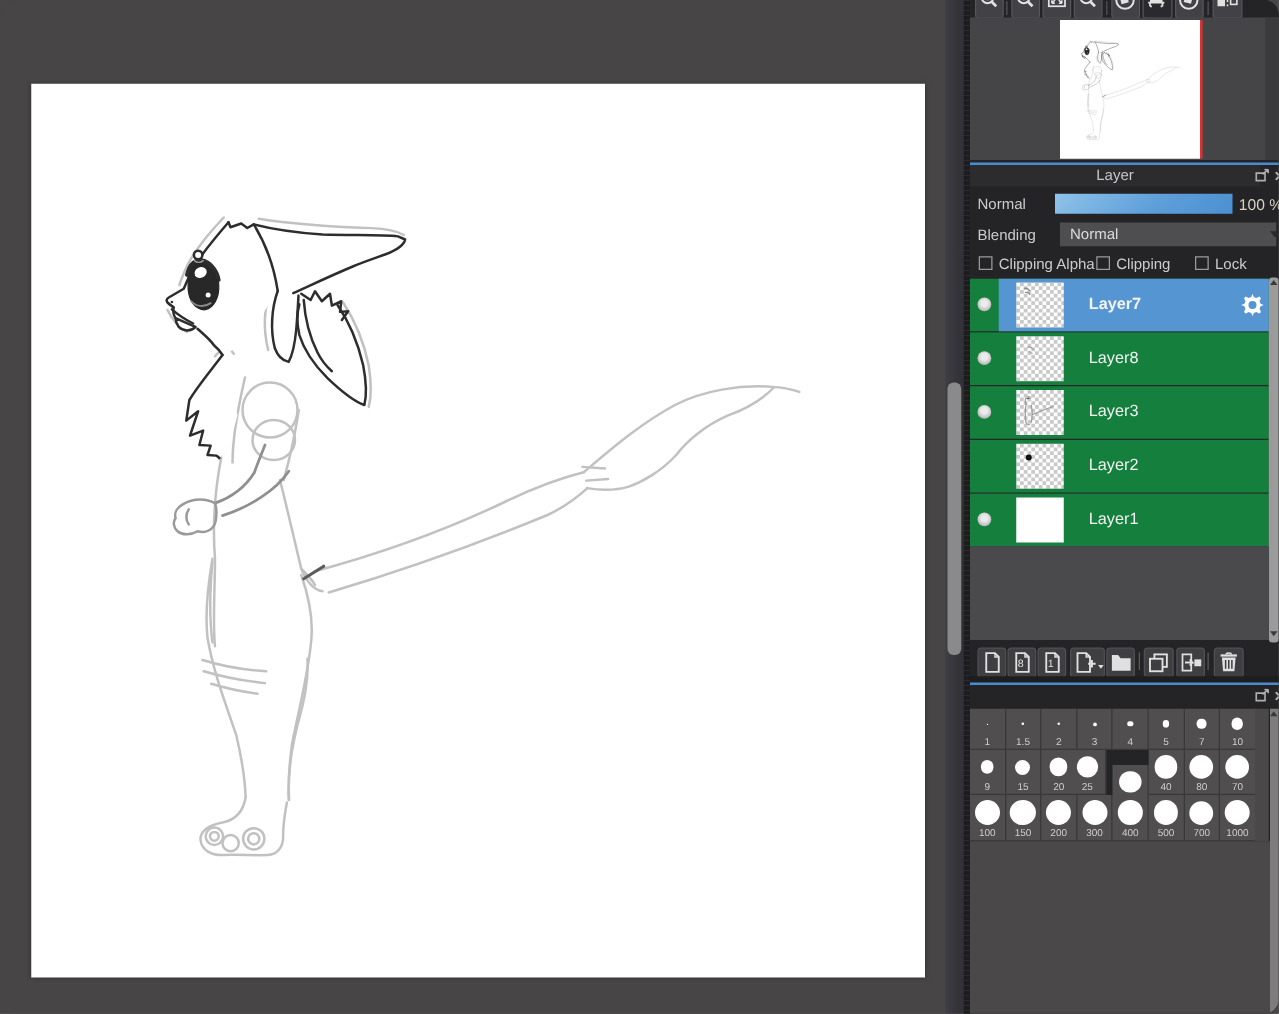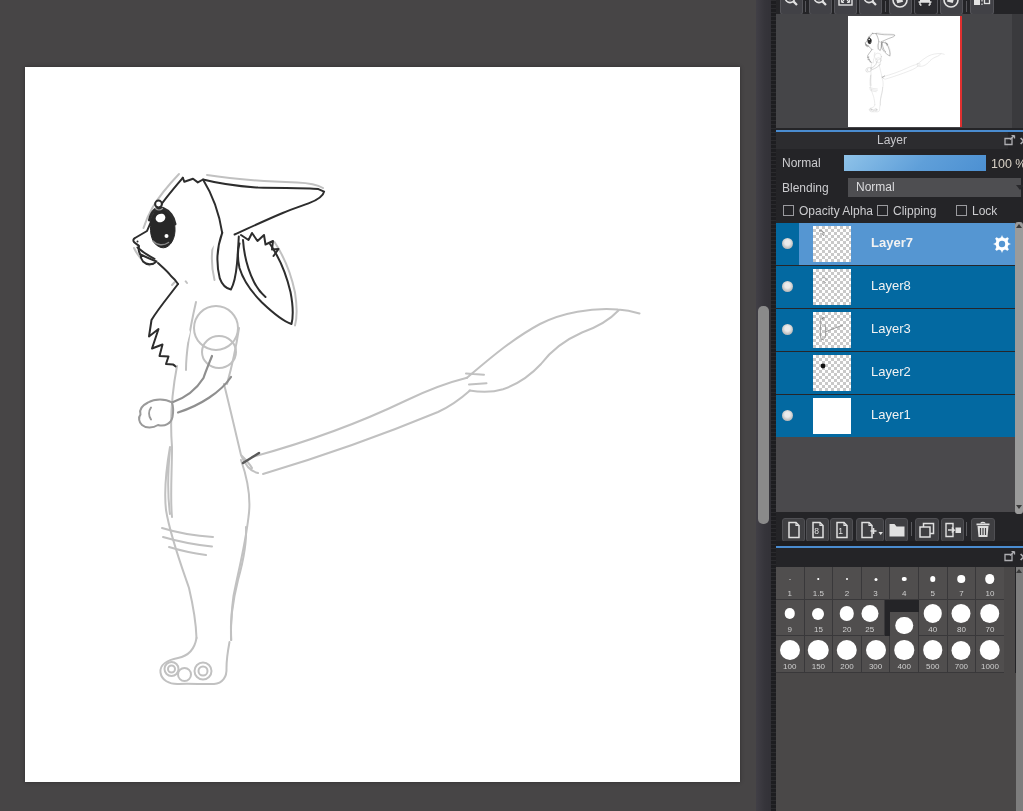--- a/index.html
+++ b/index.html
@@ -1,21 +1,21 @@
 <!DOCTYPE html>
 <html><head>
 <meta charset="utf-8">
 <style>
   html,body{margin:0;padding:0;background:#474546;font-family:"Liberation Sans",sans-serif;}
-  #root{position:relative;width:1023px;height:811px;overflow:hidden;}
+  #root{position:relative;width:1023px;height:811px;overflow:hidden;border-radius:12px;}
   .abs{position:absolute;}
   .hdr{position:absolute;left:776px;width:232px;height:17px;background:#2c2c2f;color:#c6c6ca;font-size:12px;text-align:center;line-height:17px;}
   .blueline{position:absolute;left:776px;width:247px;height:2px;background:#4a8cd0;}
   .toolbtn{position:absolute;top:-8px;height:21px;background:#414146;border:1px solid #55555a;border-radius:3px;}
-  .layrow{position:absolute;left:776px;width:239px;height:42px;background:#0369a1;}
+  .layrow{position:absolute;left:776px;width:239px;height:42px;background:#15803d;}
   .laytxt{position:absolute;left:95px;top:12px;font-size:13px;color:#f2f2f2;}
   .eyedot{position:absolute;left:6px;top:15px;width:11px;height:11px;border-radius:50%;background:radial-gradient(circle at 50% 42%,#ebebeb 0 30%,#c6c6c6 60%,#9b9b9d 100%);}
   .thumb{position:absolute;left:37px;top:3px;width:38px;height:36px;background:#fff;}
   .checker{background:repeating-conic-gradient(#c9c9c9 0% 25%, #ffffff 0% 50%);background-size:6px 6px;}
   .cell{position:absolute;background:#504e4e;border-right:1px solid #39383a;border-bottom:1px solid #39383a;box-sizing:border-box;}
   .cell .num{position:absolute;bottom:1px;width:100%;text-align:center;font-size:8px;color:#cfcfcf;}
   .cell .dot{position:absolute;left:50%;border-radius:50%;background:#fff;transform:translateX(-50%);}
   .btn2{position:absolute;top:0;height:22px;background:#3f3f42;border-radius:3px;border:1px solid #505054;}
   #mainsvg .k{stroke:#2d2d2d;stroke-width:2;}
   #mainsvg .k3{stroke:#2d2d2d;stroke-width:3;}
@@ -184,21 +184,21 @@
   <div class="abs" style="left:782px;top:156px;font-size:12px;color:#cccccf;">Normal</div>
   <div class="abs" style="left:844px;top:155px;width:142px;height:16px;background:linear-gradient(135deg,#8fc3e9 0%,#5f9fd9 55%,#4c90d2 100%);"></div>
   <div class="abs" style="left:991px;top:157px;font-size:12.5px;color:#d8d1c6;white-space:nowrap;">100 %</div>
 
   <div class="abs" style="left:782px;top:181px;font-size:12px;color:#cccccf;">Blending</div>
   <div class="abs" style="left:848px;top:178px;width:173px;height:19px;background:#4e4e51;color:#dcdcde;font-size:12px;line-height:19px;padding-left:8px;box-sizing:border-box;">Normal</div>
   <div class="abs" style="left:1016px;top:185px;width:0;height:0;border-left:4px solid transparent;border-right:4px solid transparent;border-top:5px solid #29292c;"></div>
 
   <div id="checks">
       <div class="abs" style="left:783px;top:205px;width:11px;height:11px;border:1px solid #9a9a9e;box-sizing:border-box;"></div>
-      <div class="abs" style="left:799px;top:204px;font-size:12px;color:#cccccf;">Opacity Alpha</div>
+      <div class="abs" style="left:799px;top:204px;font-size:12px;color:#cccccf;">Clipping Alpha</div>
       <div class="abs" style="left:877px;top:205px;width:11px;height:11px;border:1px solid #9a9a9e;box-sizing:border-box;"></div>
       <div class="abs" style="left:893px;top:204px;font-size:12px;color:#cccccf;">Clipping</div>
       <div class="abs" style="left:956px;top:205px;width:11px;height:11px;border:1px solid #9a9a9e;box-sizing:border-box;"></div>
       <div class="abs" style="left:972px;top:204px;font-size:12px;color:#cccccf;">Lock</div>
     </div>
 
   <div id="layerlist">
       <div class="layrow" style="top:223px;border-bottom:1px solid #26262a;">
         <div class="abs" style="left:23px;top:0;width:216px;height:42px;background:#5596d2;"></div>
         <div class="eyedot"></div>

